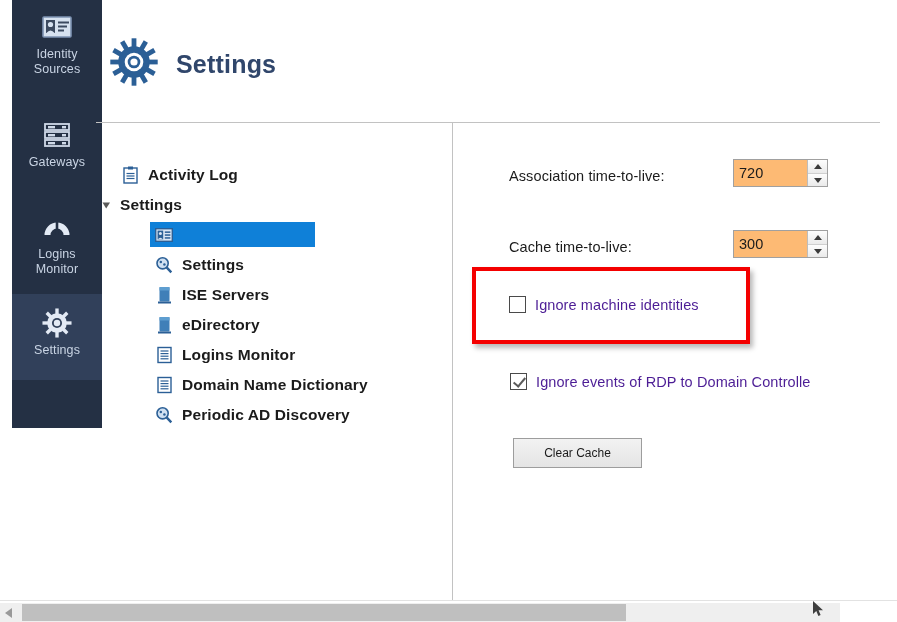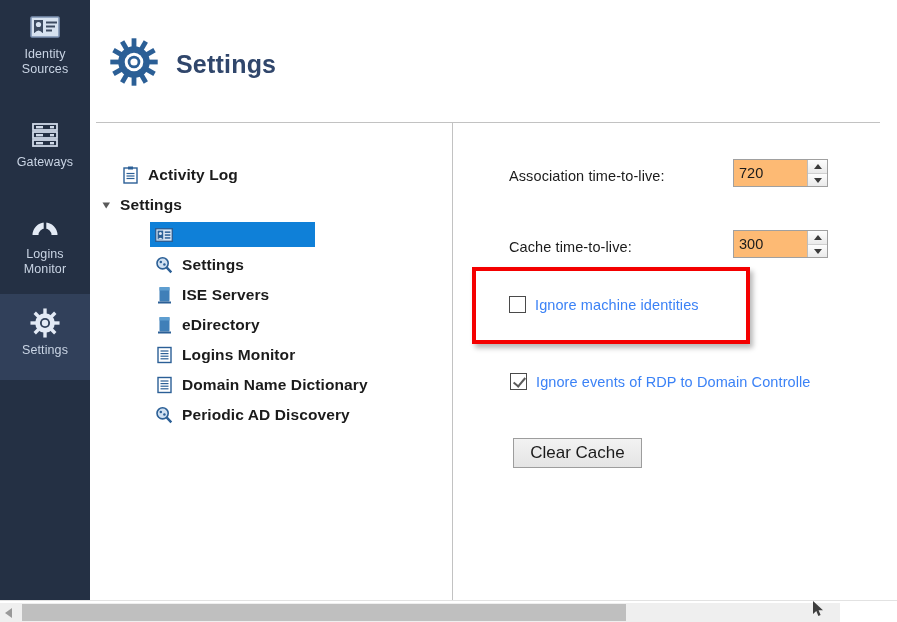--- a/index.html
+++ b/index.html
@@ -14,23 +14,23 @@
   #app {
     position: relative;
     width: 897px;
     height: 622px;
     background: #ffffff;
   }
 
   
   #nav-rail {
     position: absolute;
-    left: 0; top: 0;
+    left: 12px; top: 0;
     width: 90px;
-    height: 602px;
+    height: 428px;
     background: #243044;
     overflow: hidden;
   }
   .nav-item {
     position: absolute;
     left: 0;
     width: 90px;
     display: flex;
     flex-direction: column;
     align-items: center;
@@ -215,21 +215,21 @@
     content: "";
     position: absolute;
     left: 5px; top: 1px;
     width: 5px; height: 10px;
     border-right: 2px solid #5b5b5b;
     border-bottom: 2px solid #5b5b5b;
     transform: rotate(40deg);
   }
   .cb-label {
     font-size: 14.5px;
-    color: #3b82f6;
+    color: #4c1d95;
     letter-spacing: .1px;
   }
 
   
   #highlight-box {
     position: absolute;
     left: 472px; top: 267px;
     width: 278px; height: 77px;
     border: 4px solid #f40000;
     background: #ffffff;
@@ -238,21 +238,21 @@
   }
 
   
   #clear-cache-button {
     position: absolute;
     left: 513px; top: 438px;
     width: 129px; height: 30px;
     border: 1px solid #9d9d9d;
     background: linear-gradient(#f2f2f2, #e4e4e4);
     font-family: "Liberation Sans", sans-serif;
-    font-size: 17px;
+    font-size: 12px;
     color: #1b1b1b;
     cursor: pointer;
     padding: 0;
   }
 
   
   #hscroll {
     position: absolute;
     left: 0; bottom: 0;
     width: 897px; height: 22px;

